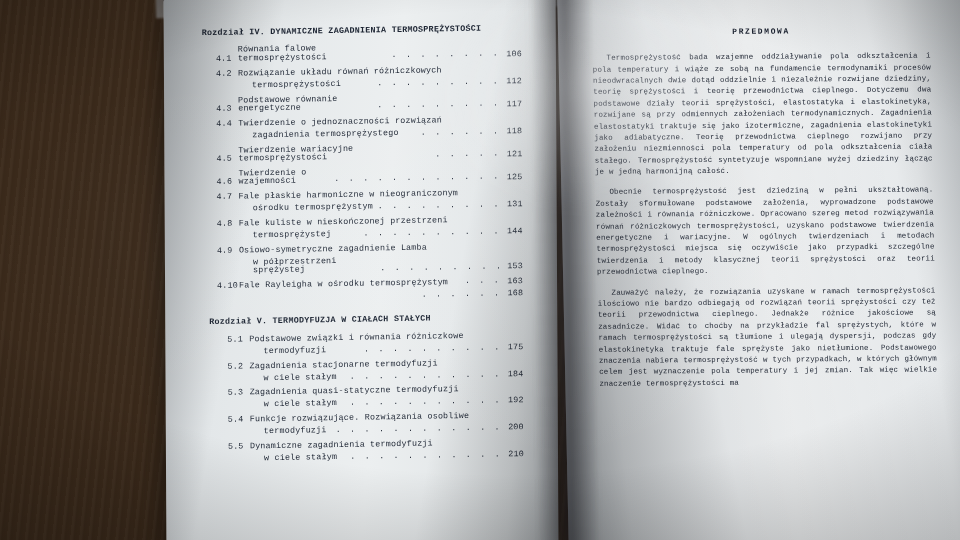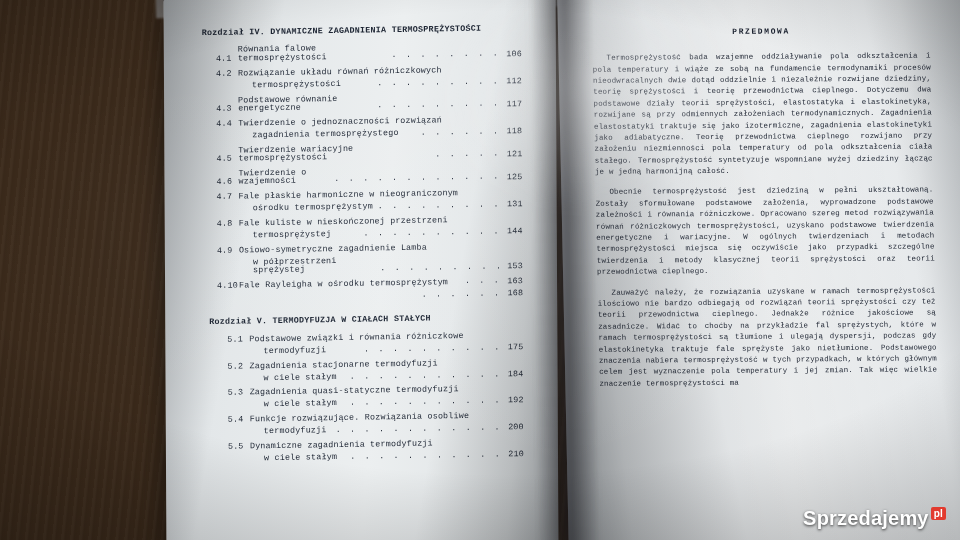--- a/index.html
+++ b/index.html
@@ -333,16 +333,13 @@
       </div>
       <div class="shade-right"></div>
     </div>
 
     <div class="gutter"></div>
   </div>
 
   <div class="glare"></div>
   <div class="vignette"></div>
 
-  <div class="wm">
-    <span>Sprzedajemy</span><span class="pl">pl</span>
-  </div>
 </div>
 
 </body></html>

